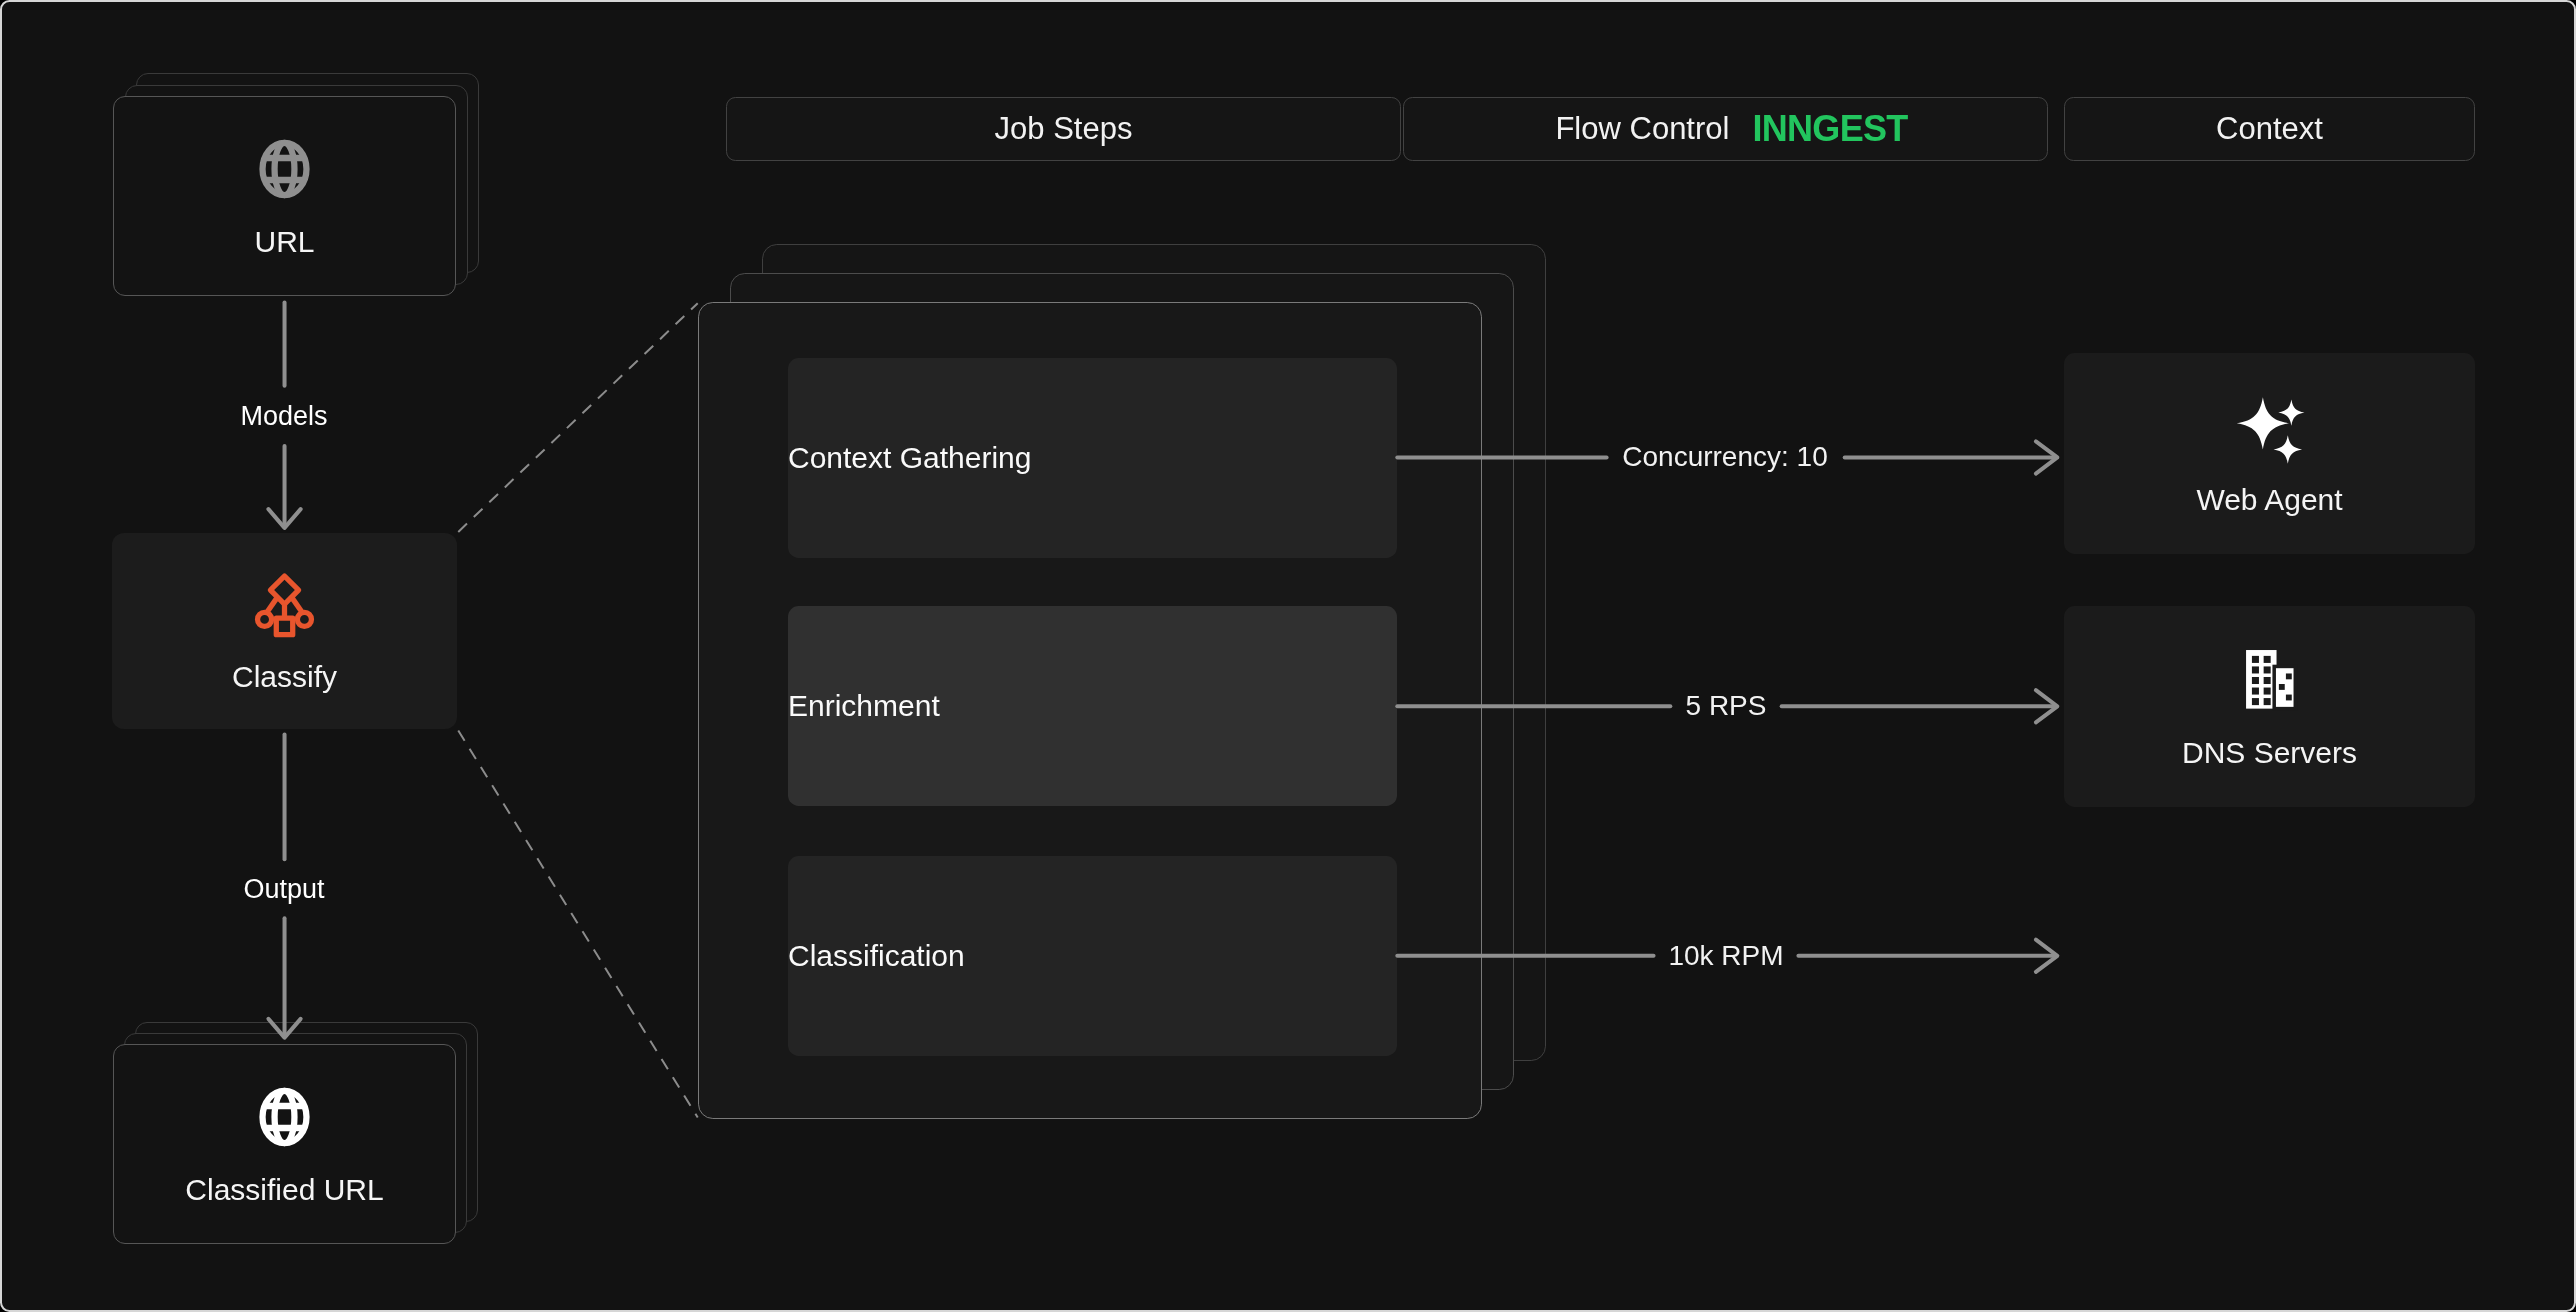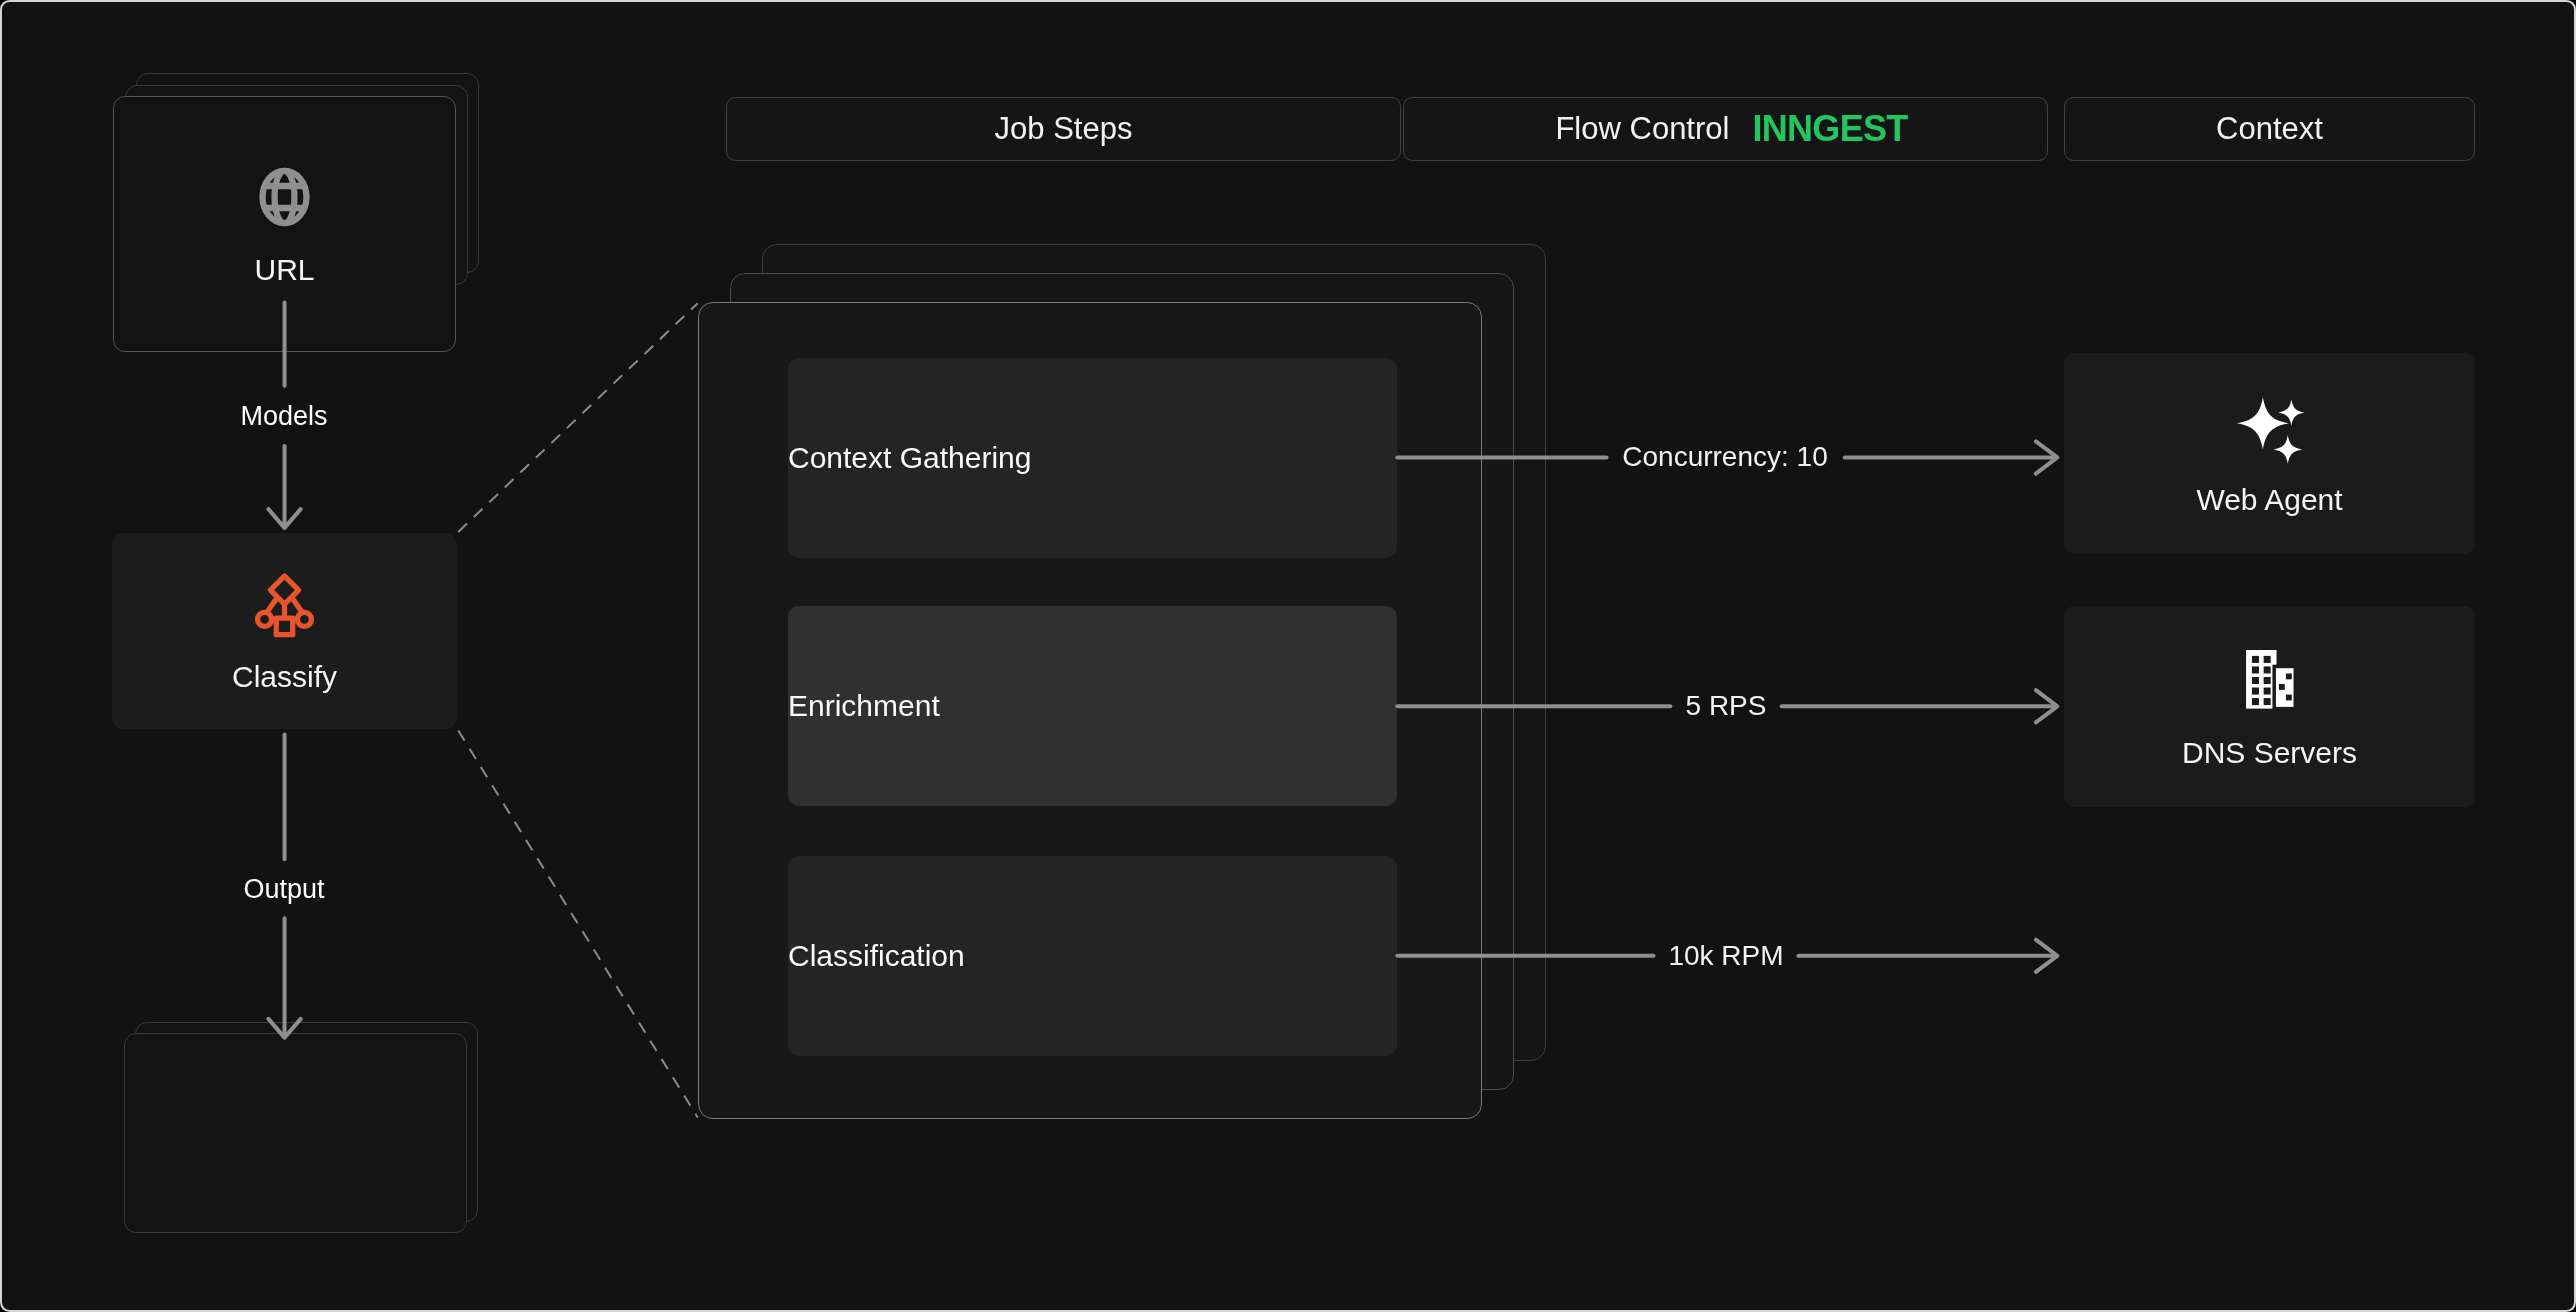--- a/index.html
+++ b/index.html
@@ -56,21 +56,21 @@
   <div class="hdr" style="left:1401px;width:645px;padding-left:12px;">
     <span>Flow Control</span>
     <span class="logo">INNGEST</span>
   </div>
   <div class="hdr" style="left:2062px;width:411px;">
     <span>Context</span>
   </div>
 
   <div class="echo" style="left:134px;top:71px;width:343px;height:200px;"></div>
   <div class="echo" style="left:123px;top:83px;width:343px;height:200px;"></div>
-  <div class="card stackcard" style="left:111px;top:94px;width:343px;height:256px;">
+  <div class="card stackcard" style="left:111px;top:94px;width:343px;height:200px;">
     <svg class="icon" width="67" height="72" viewBox="0 0 64 64" fill="none" stroke="#8f8f8f" stroke-width="6">
       <ellipse cx="32" cy="32" rx="21" ry="25"></ellipse>
       <ellipse cx="32" cy="32" rx="9.5" ry="25"></ellipse>
       <path d="M13 21.5 H51"></path>
       <path d="M13 42.5 H51"></path>
     </svg>
     <div class="cardlabel">URL</div>
   </div>
 
   <div class="card" style="left:110px;top:531px;width:345px;height:196px;background:#1c1c1c;gap:16px;">
@@ -81,20 +81,29 @@
       <path d="M32 30 V42"></path>
       <circle cx="15" cy="43" r="6"></circle>
       <circle cx="49" cy="43" r="6"></circle>
       <rect x="25" y="42" width="14" height="14"></rect>
     </svg>
     <div class="cardlabel">Classify</div>
   </div>
 
   <div class="echo" style="left:133px;top:1020px;width:343px;height:200px;"></div>
   <div class="echo" style="left:122px;top:1031px;width:343px;height:200px;"></div>
+  <div class="card stackcard" style="left:111px;top:1042px;width:343px;height:200px;">
+    <svg class="icon" width="67" height="72" viewBox="0 0 64 64" fill="none" stroke="#ffffff" stroke-width="6">
+      <ellipse cx="32" cy="32" rx="21" ry="25"></ellipse>
+      <ellipse cx="32" cy="32" rx="9.5" ry="25"></ellipse>
+      <path d="M13 21.5 H51"></path>
+      <path d="M13 42.5 H51"></path>
+    </svg>
+    <div class="cardlabel">Classified URL</div>
+  </div>
 
   <div class="panel-echo" style="left:760px;top:242px;width:784px;height:817px;background:#151515;border:1.3px solid #3f3f3f;"></div>
   <div class="panel-echo" style="left:728px;top:271px;width:784px;height:817px;background:#161616;border:1.3px solid #4c4c4c;"></div>
   <div class="panel-echo" style="left:696px;top:300px;width:784px;height:817px;background:#181818;border:1.3px solid #7a7a7a;"></div>
 
   <div class="stepbox" style="left:786px;top:356px;background:#242424;">
     <span>Context Gathering</span>
   </div>
   <div class="stepbox" style="left:786px;top:604px;background:#303030;">
     <span>Enrichment</span>

